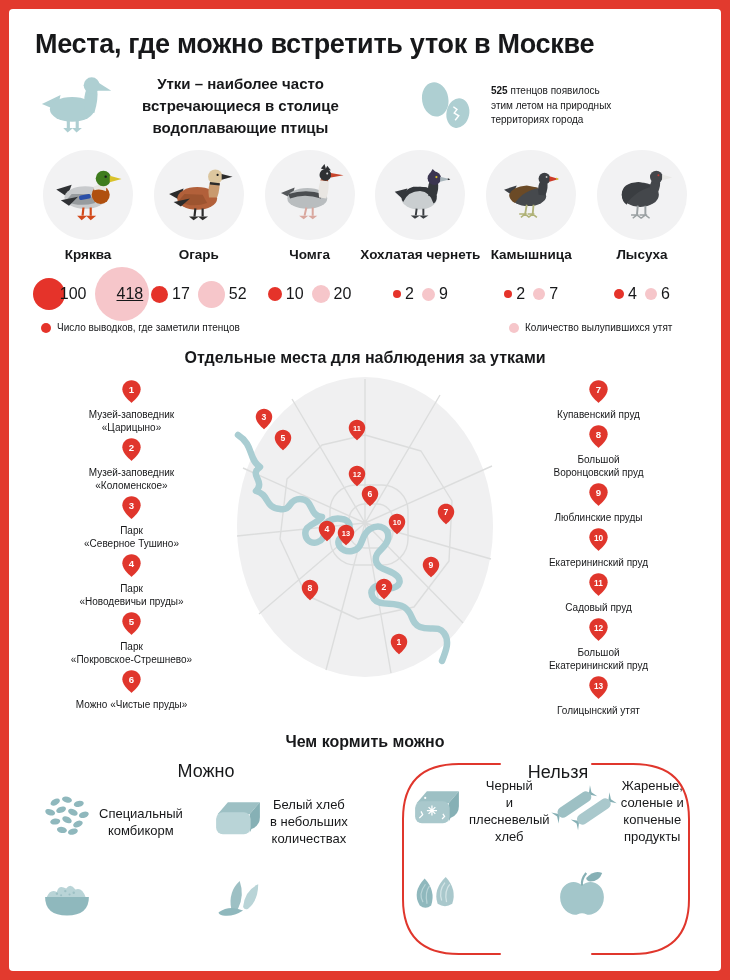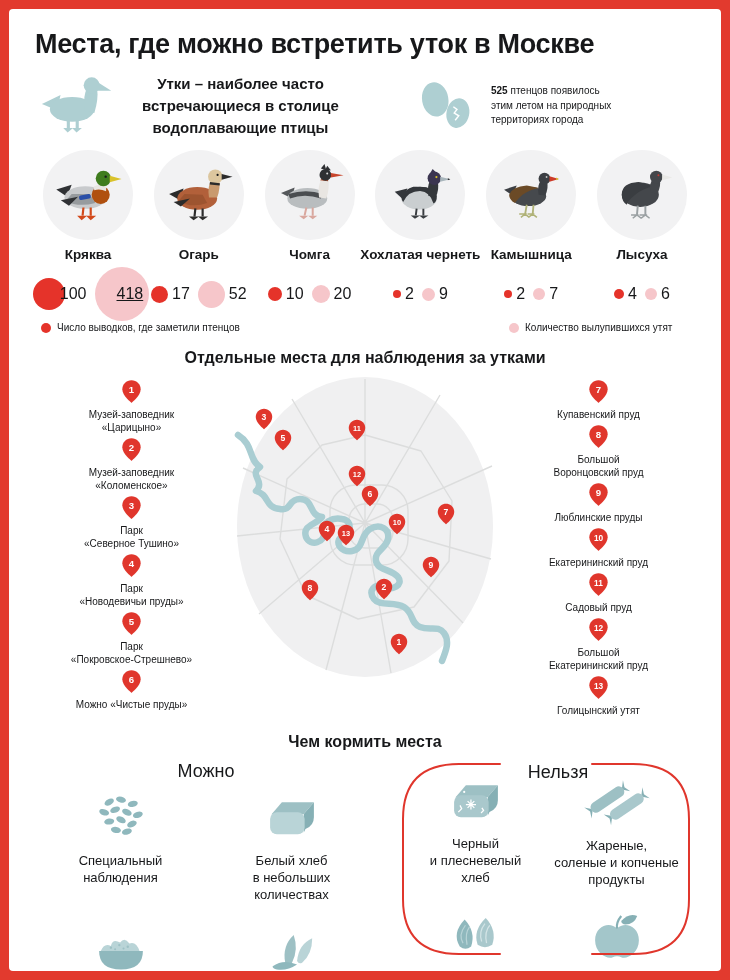--- a/index.html
+++ b/index.html
@@ -43,21 +43,21 @@
   .map-pin{position:absolute;transform:translate(-50%,-58%)}
   
   .feed-section{display:flex;justify-content:space-between;align-items:flex-start;margin-top:8px}
   .feed-col{width:342px}
   .feed-col.forbidden{width:298px;position:relative;padding:0}
   .feed-col-title{text-align:center;font-size:18px;margin:2px 0 10px}
   .forbidden .feed-col-title{position:absolute;top:-9px;left:50%;transform:translateX(-50%);margin:12px}
   .bracket-svg{position:absolute;left:0;top:0}
   .feed-grid{display:grid;grid-template-columns:1fr 1fr;row-gap:20px}
   .forbidden .feed-grid{padding:16px 8px 8px}
-  .feed-item{display:flex;flex-direction:column;align-items:center}
+  .feed-item{display:flex;flex-direction:row;align-items:center}
   .feed-label{font-size:13px;text-align:center;line-height:1.3;white-space:pre-line;margin-top:3px}
 </style>
 </head>
 <body>
 
 <div class="frame">
 
   <div class="title">Места, где можно встретить уток в Москве</div>
 
   <div class="intro">
@@ -420,21 +420,21 @@
         <div class="place">
           <span><svg viewBox="0 0 24 28" width="21" height="25">
               <path d="M12 1 C6 1 1.5 5.7 1.5 11.5 C1.5 19 12 27 12 27 C12 27 22.5 19 22.5 11.5 C22.5 5.7 18 1 12 1 Z" fill="#e0362c"></path>
               <text x="12" y="15.3" text-anchor="middle" font-size="9.5" font-weight="bold" fill="#ffffff" font-family="Liberation Sans, sans-serif">13</text>
             </svg></span>
           <div class="place-name">Голицынский утят</div>
         </div>
       </div>
   </div>
 
-  <div class="sec-title">Чем кормить места</div>
+  <div class="sec-title">Чем кормить можно</div>
 
   <div class="feed-section">
     <div class="feed-col">
       <div class="feed-col-title">Можно</div>
       <div class="feed-grid" id="allowedGrid">
           <div class="feed-item">
             <span><svg viewBox="0 0 76 64" width="64" height="54">
                 <g fill="#8fb8bd">
                   <ellipse cx="24" cy="12" rx="6" ry="3.6" transform="rotate(-28 24 12)"></ellipse>
                   <ellipse cx="38" cy="9" rx="6" ry="3.6" transform="rotate(14 38 9)"></ellipse>
@@ -444,21 +444,21 @@
                   <ellipse cx="45" cy="24" rx="6" ry="3.6" transform="rotate(24 45 24)"></ellipse>
                   <ellipse cx="58" cy="27" rx="6" ry="3.6" transform="rotate(-18 58 27)"></ellipse>
                   <ellipse cx="24" cy="35" rx="6" ry="3.6" transform="rotate(-8 24 35)"></ellipse>
                   <ellipse cx="38" cy="33" rx="6" ry="3.6" transform="rotate(26 38 33)"></ellipse>
                   <ellipse cx="51" cy="38" rx="6" ry="3.6" transform="rotate(-24 51 38)"></ellipse>
                   <ellipse cx="32" cy="45" rx="6" ry="3.6" transform="rotate(10 32 45)"></ellipse>
                   <ellipse cx="45" cy="47" rx="6" ry="3.6" transform="rotate(-16 45 47)"></ellipse>
                 </g>
               </svg></span>
             <div class="feed-label">Специальный
-наблюдения</div>
+комбикорм</div>
           </div>
           <div class="feed-item">
             <span><svg viewBox="0 0 76 64" width="64" height="54">
                 <polygon points="14,26 26,12 64,12 52,26" fill="#9dc0c4"></polygon>
                 <path d="M52 26 L64 12 L64 30 Q64 40 54 44 L52 48 Z" fill="#86b0b5"></path>
                 <rect x="12" y="24" width="41" height="26" rx="8" fill="#b9d4d7"></rect>
               </svg></span>
             <div class="feed-label">Белый хлеб
 в небольших
 количествах</div>

